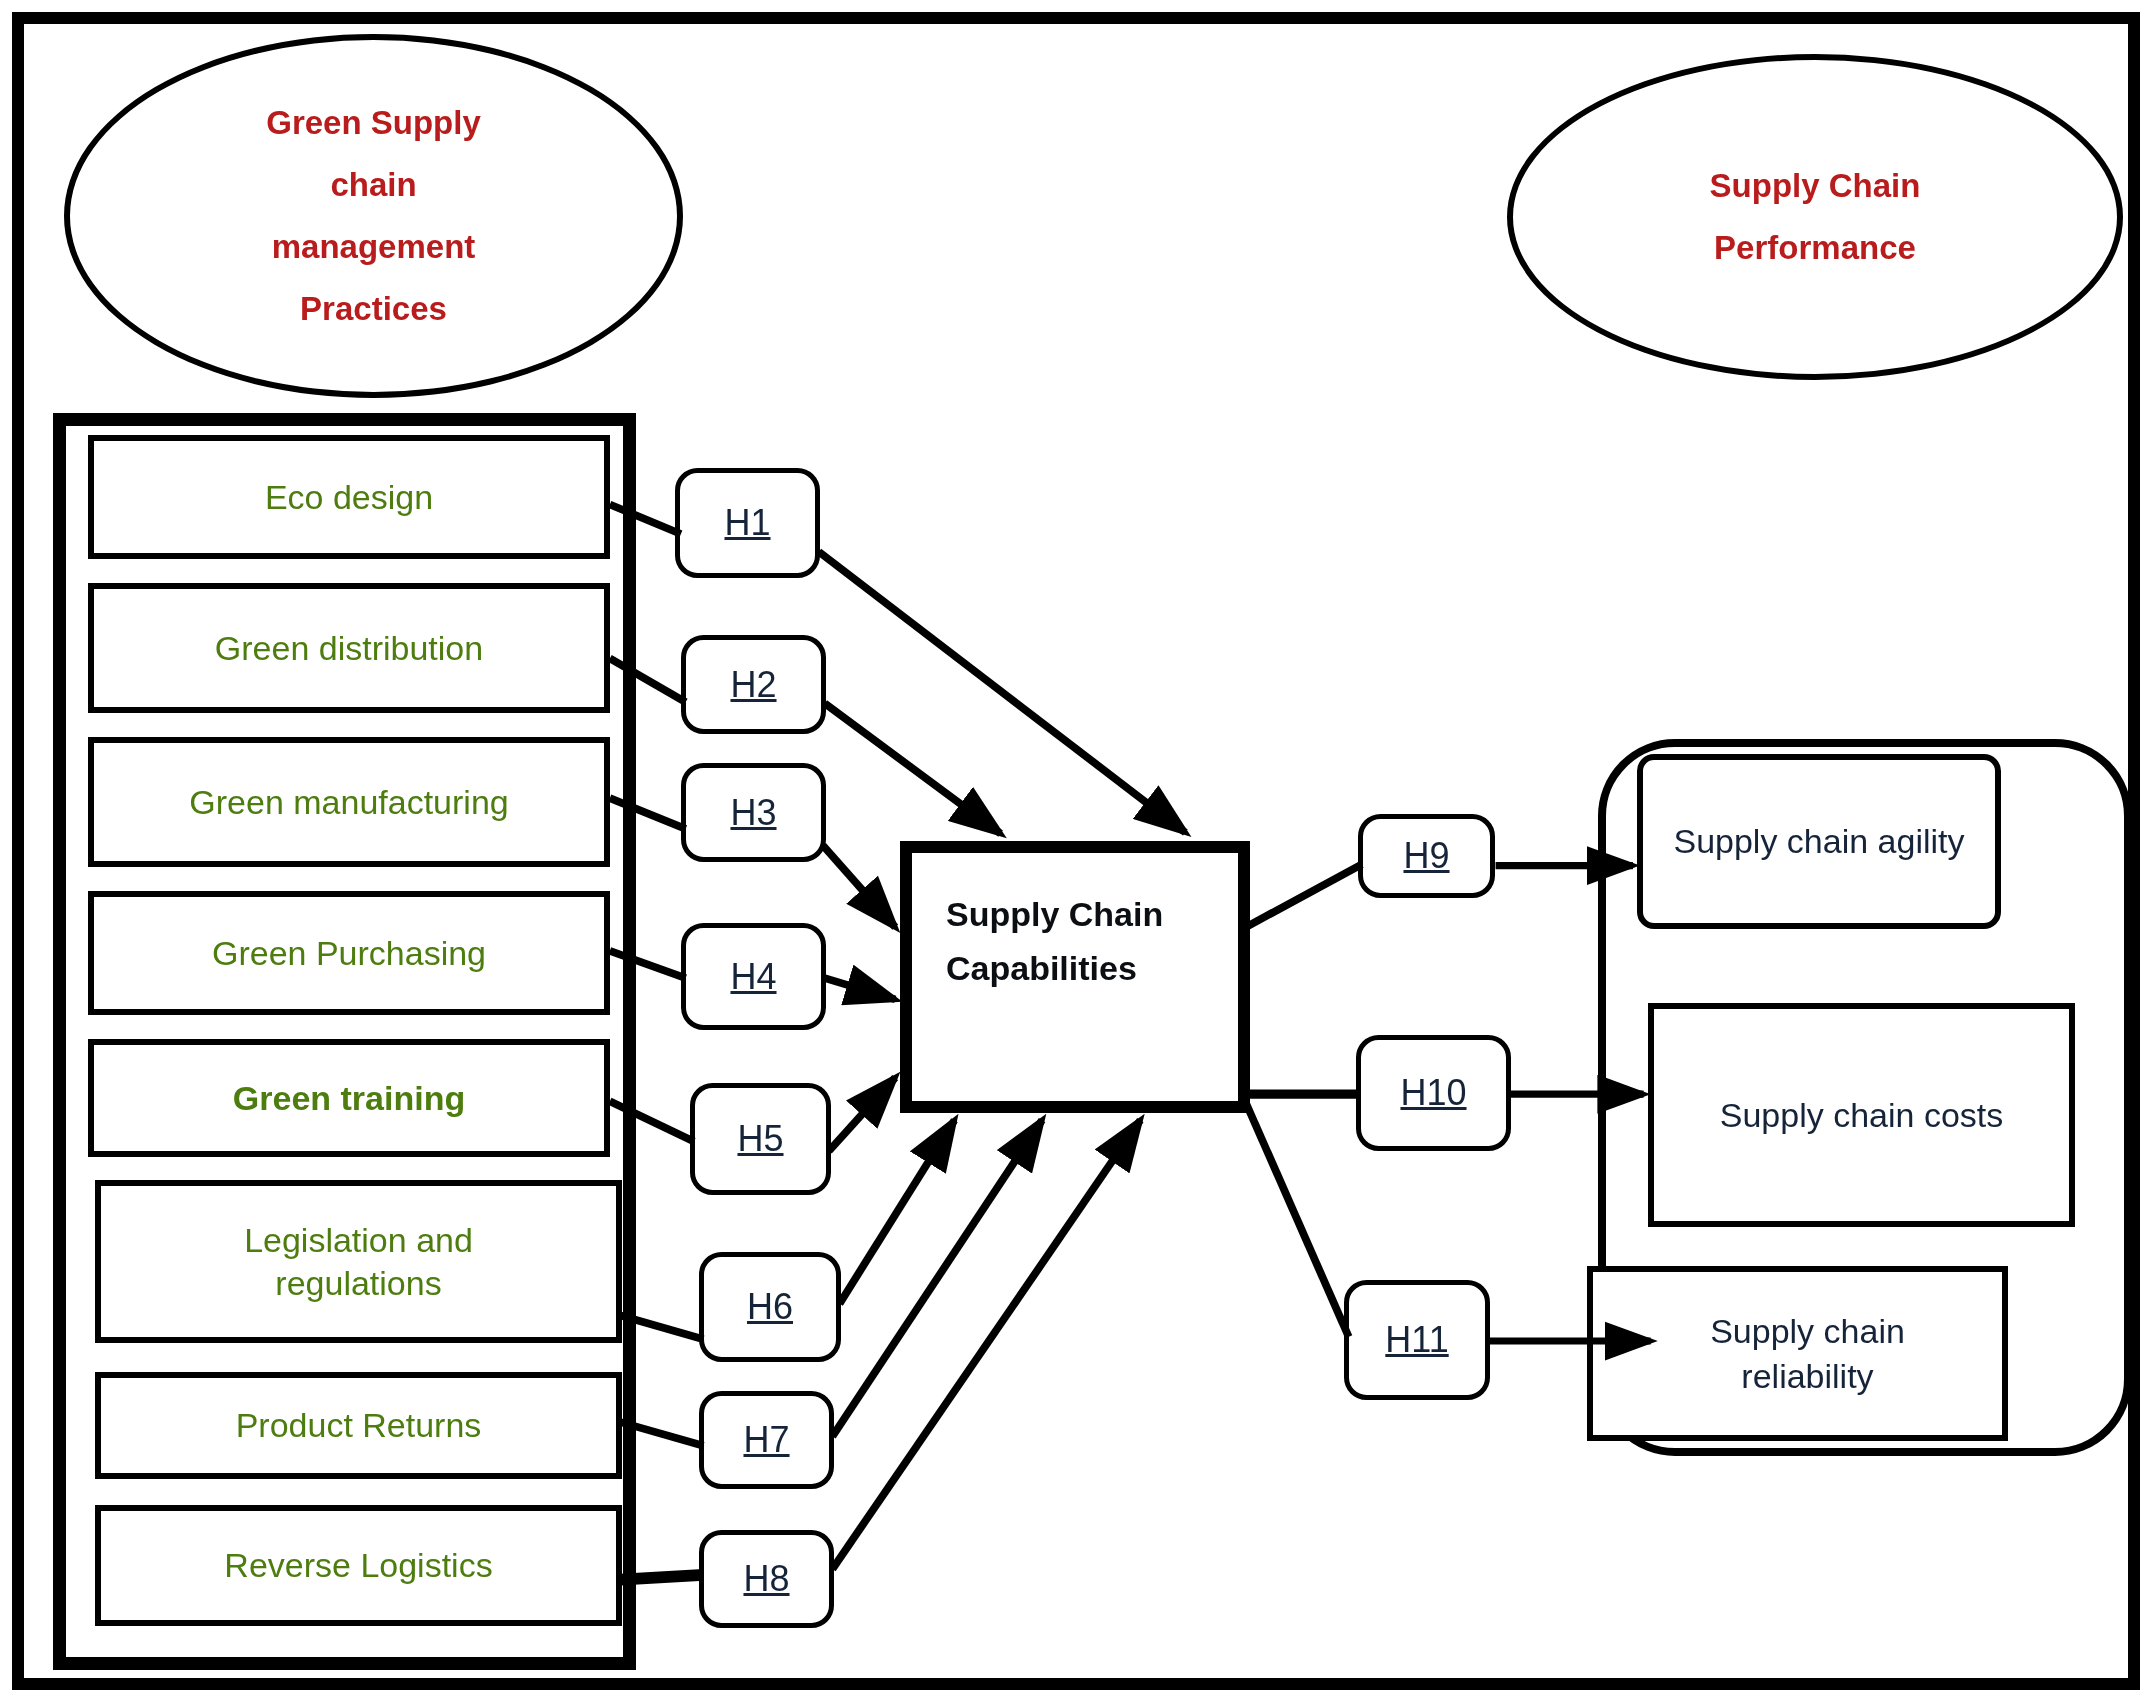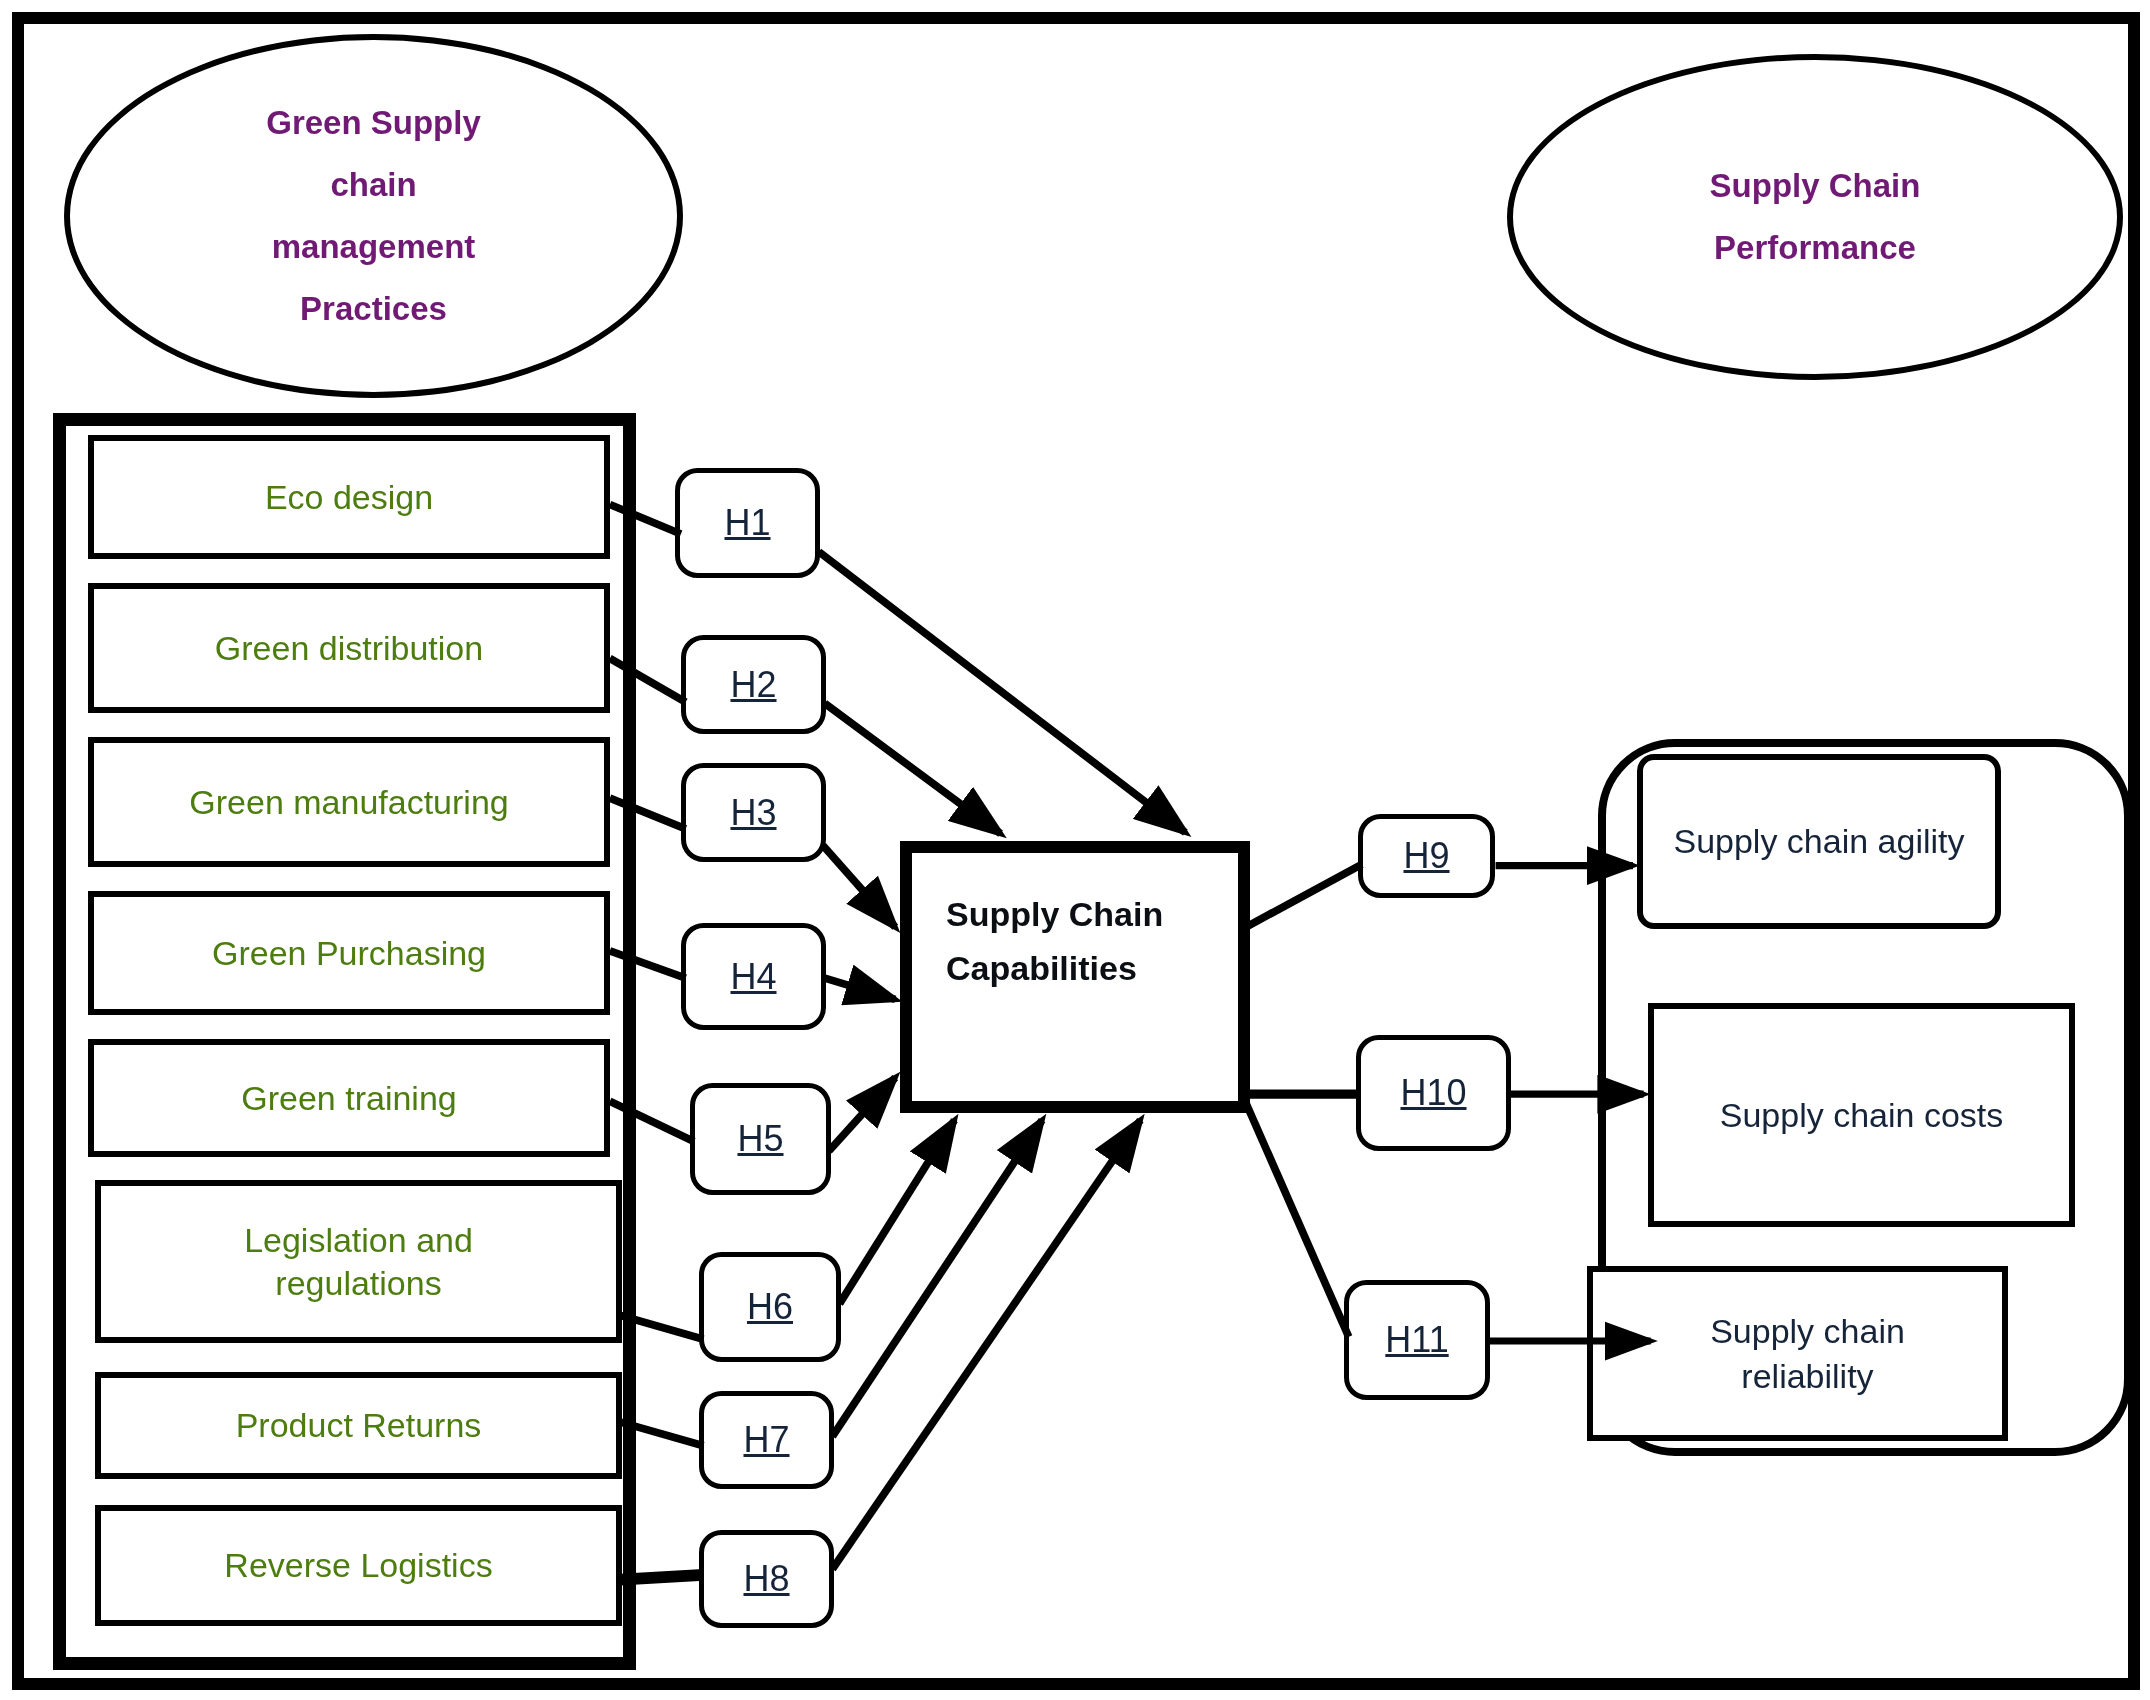--- a/index.html
+++ b/index.html
@@ -23,21 +23,21 @@
     position: absolute;
     border: 6.5px solid #000;
     border-radius: 50%;
     background: #fff;
     display: flex;
     flex-direction: column;
     align-items: center;
     justify-content: center;
     text-align: center;
     font-weight: bold;
-    color: #701a75;
+    color: #b91c1c;
     font-size: 33px;
     line-height: 62px;
   }
   .ellipse-left  { left: 64px;  top: 34px;  width: 619px; height: 364px; }
   .ellipse-right { left: 1507px; top: 54px;  width: 616px; height: 326px; }
   .big-container {
     position: absolute;
     left: 53px; top: 413px;
     width: 583px; height: 1257px;
     border: 13px solid #000;
@@ -133,21 +133,21 @@
   </div>
   <div class="pbox" style="left:88px; top:583px;  width:522px; height:130px;">
     <span>Green distribution</span>
   </div>
   <div class="pbox" style="left:88px; top:737px; width:522px; height:130px;">
     <span>Green manufacturing</span>
   </div>
   <div class="pbox" style="left:88px; top:891px; width:522px; height:124px;">
     <span>Green Purchasing</span>
   </div>
-  <div class="pbox" style="left:88px; top:1039px; width:522px; height:118px;">
+  <div class="pbox" style="left:88px; top:1039px; width:522px; height:118px;font-weight:bold;">
     <span>Green training</span>
   </div>
   <div class="pbox" style="left:95px; top:1180px; width:527px; height:163px;">
     <span style="max-width:332px;">Legislation and regulations</span>
   </div>
   <div class="pbox" style="left:95px; top:1372px; width:527px; height:107px;">
     <span>Product Returns</span>
   </div>
   <div class="pbox" style="left:95px; top:1505px; width:527px; height:121px;">
     <span>Reverse Logistics</span>

